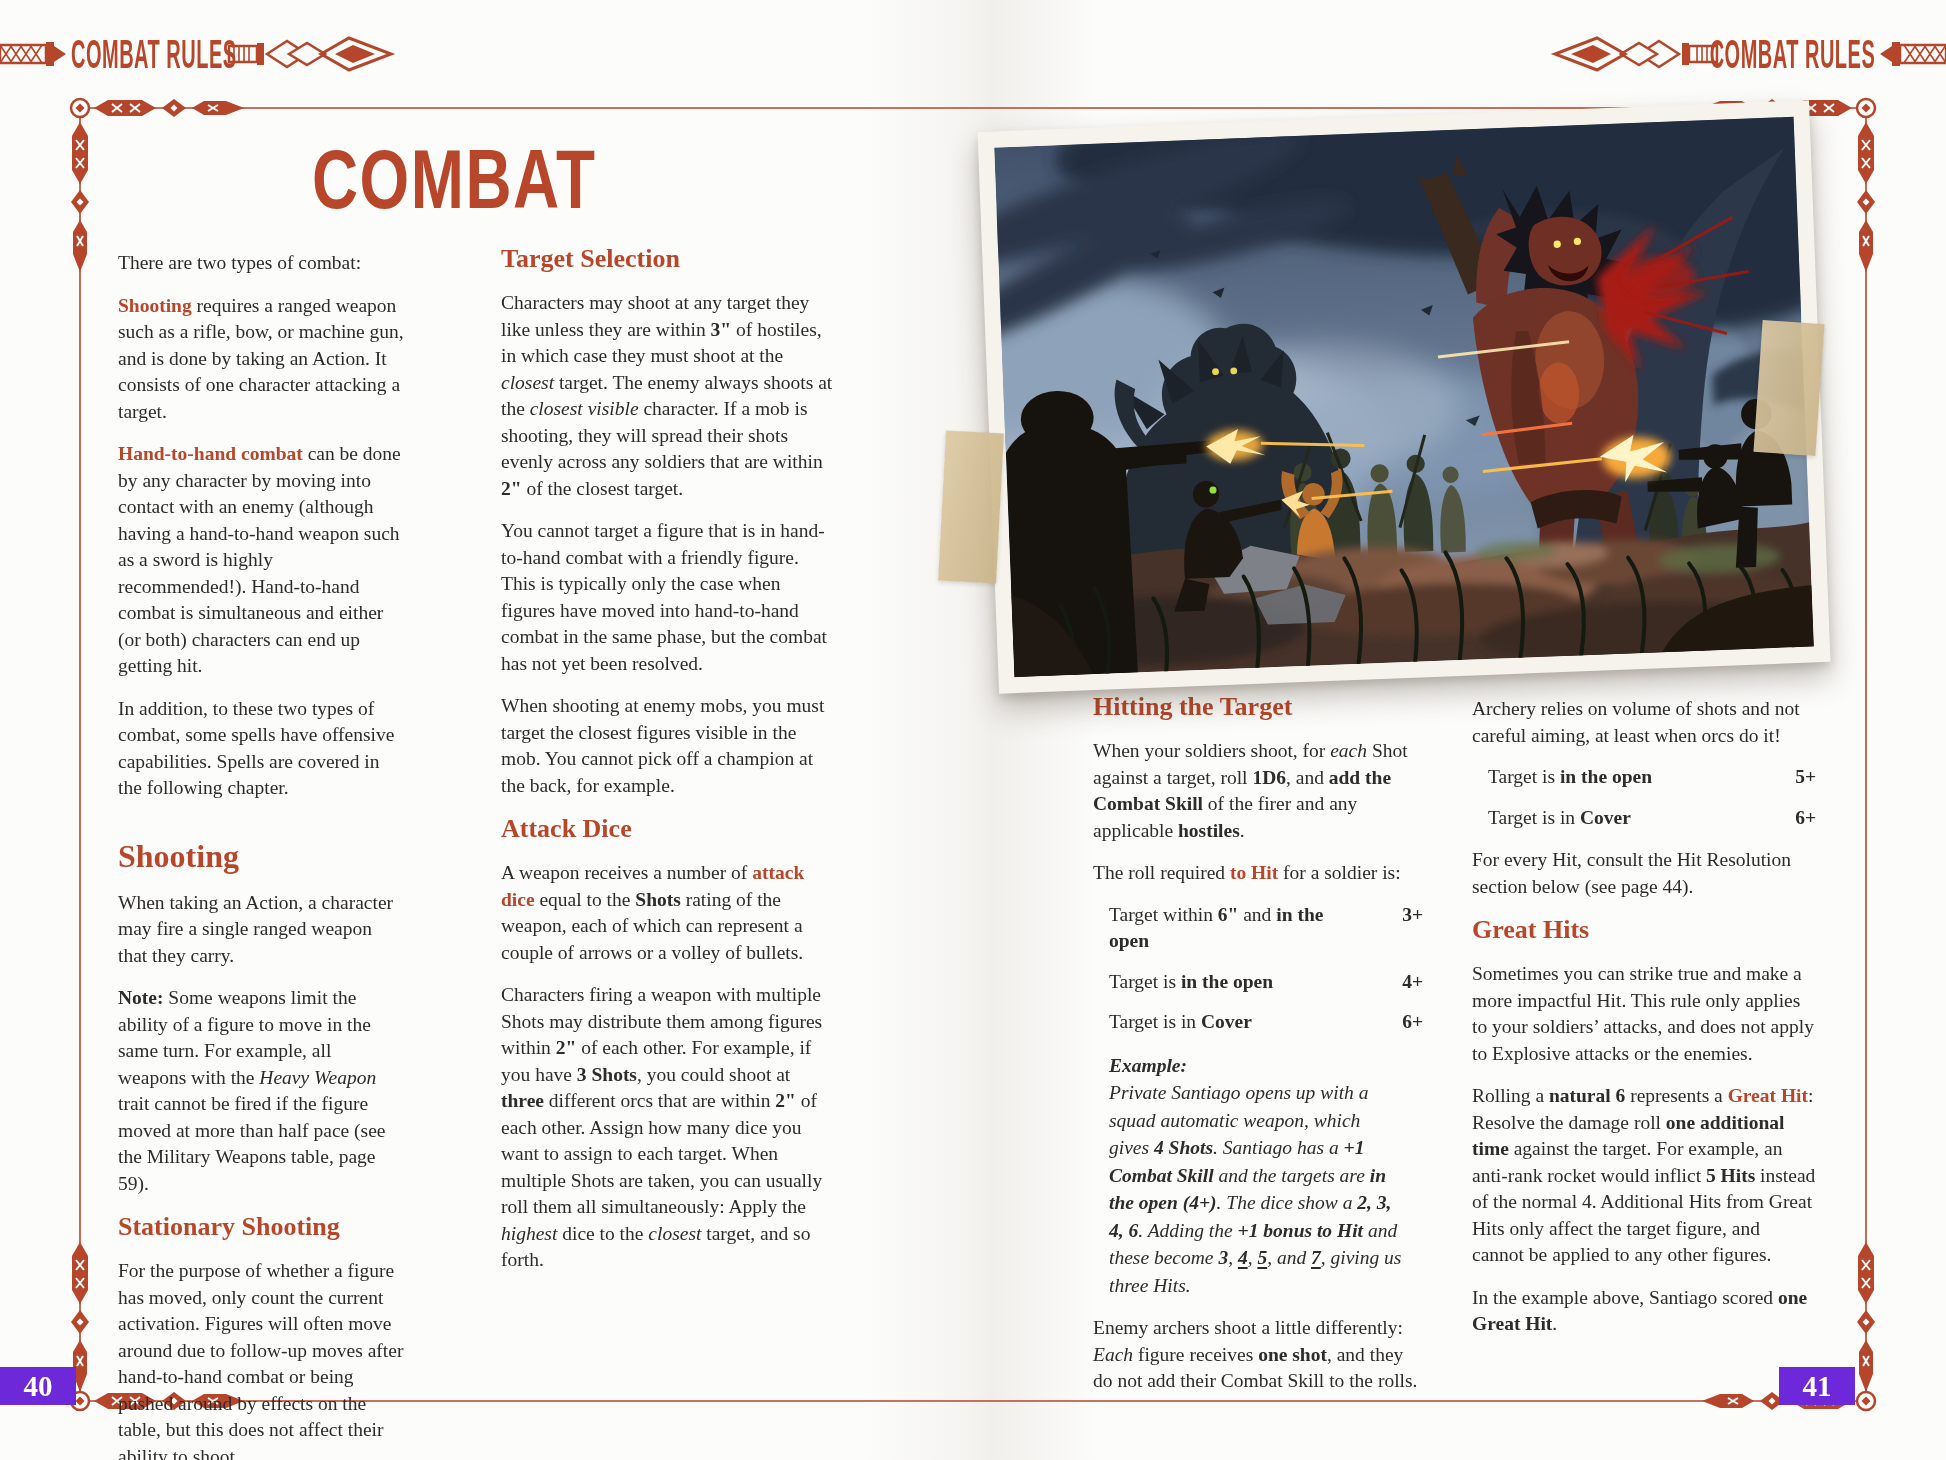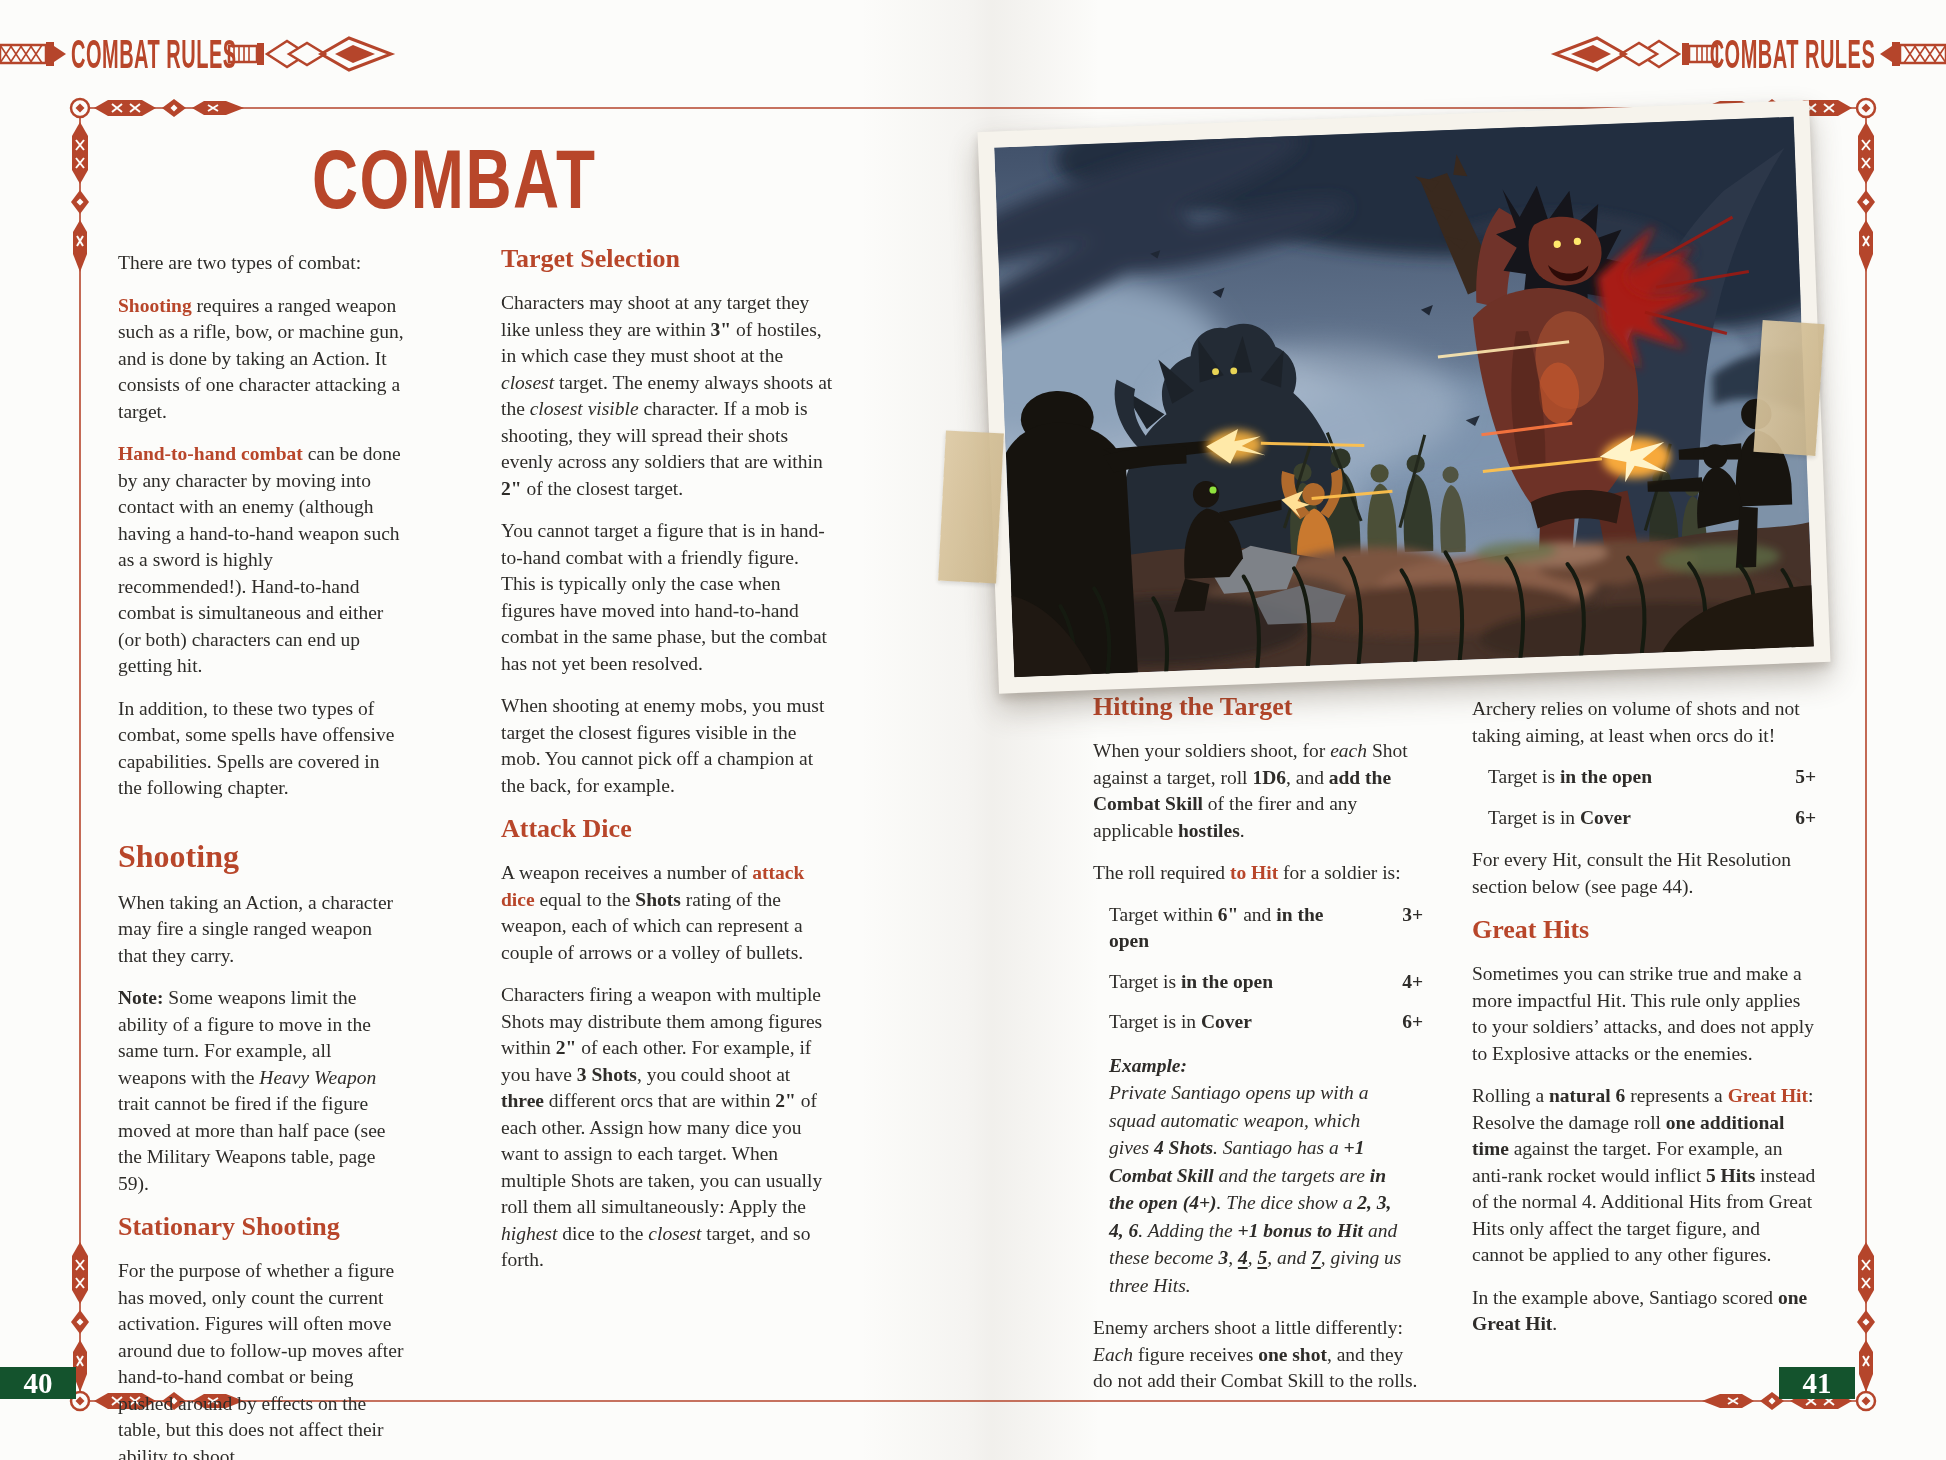--- a/index.html
+++ b/index.html
@@ -59,22 +59,22 @@
   .photo svg{display:block;width:100%;height:100%;}
   .tape{
     position:absolute;z-index:4;opacity:.92;
     background:linear-gradient(100deg,#ddcaa4 0%,#d2bd94 55%,#c9b489 100%);
     box-shadow:0 2px 5px rgba(0,0,0,.15);
   }
   .tape.left{left:942px;top:432px;width:58px;height:150px;transform:rotate(3deg);}
   .tape.right{left:1758px;top:322px;width:62px;height:132px;transform:rotate(4deg);}
 
   .pagenum{
-    position:absolute;top:1367px;width:76px;height:32px;z-index:2;
-    background:#14532d;color:#fff;font-weight:bold;font-size:29px;
+    position:absolute;top:1367px;width:76px;height:38px;z-index:2;
+    background:#6d28d9;color:#fff;font-weight:bold;font-size:29px;
     display:flex;align-items:center;justify-content:center;
   }
   .pagenum.left{left:0;}
   .pagenum.right{left:1779px;}
 </style>
 </head>
 <body>
 
 <div class="gutter"></div>
 
@@ -398,21 +398,21 @@
       <span class="tval">4+</span>
     </div>
     <div class="trow">
       <span class="tlabel"><span>Target is in </span><span class="b">Cover</span></span>
       <span class="tval">6+</span>
     </div>
     <p class="example"><span class="b i">Example:</span><br><span class="i">Private Santiago opens up with a squad automatic weapon, which gives </span><span class="b i">4 Shots</span><span class="i">. Santiago has a </span><span class="b i">+1 Combat Skill</span><span class="i"> and the targets are </span><span class="b i">in the open (4+)</span><span class="i">. The dice show a </span><span class="b i">2, 3, 4, 6</span><span class="i">. Adding the </span><span class="b i">+1 bonus to Hit</span><span class="i"> and these become </span><span class="b i">3</span><span class="i">, </span><span class="b i u">4</span><span class="i">, </span><span class="b i u">5</span><span class="i">, and </span><span class="b i u">7</span><span class="i">, giving us three Hits.</span></p>
     <p><span>Enemy archers shoot a little differently: </span><span class="i">Each</span><span> figure receives </span><span class="b">one shot</span><span>, and they do not add their Combat Skill to the rolls.</span></p>
   </div>
 <div class="col" id="r-col2" style="left:1472px;top:696px;width:344px;">
-    <p><span>Archery relies on volume of shots and not taking aiming, at least when orcs do it!</span></p>
+    <p><span>Archery relies on volume of shots and not careful aiming, at least when orcs do it!</span></p>
     <div class="trow">
       <span class="tlabel"><span>Target is </span><span class="b">in the open</span></span>
       <span class="tval">5+</span>
     </div>
     <div class="trow">
       <span class="tlabel"><span>Target is in </span><span class="b">Cover</span></span>
       <span class="tval">6+</span>
     </div>
     <p><span>For every Hit, consult the Hit Resolution section below (see page 44).</span></p>
     <div class="h3">Great Hits</div>

